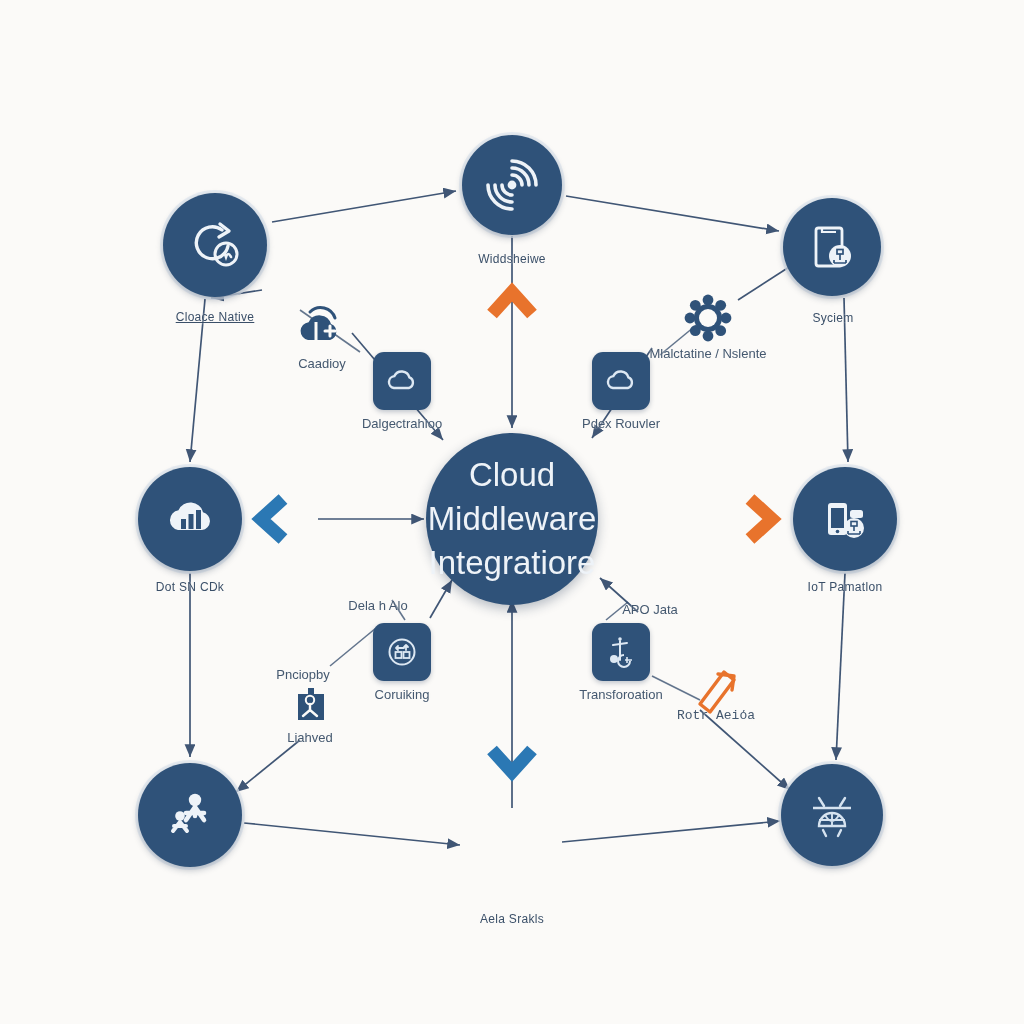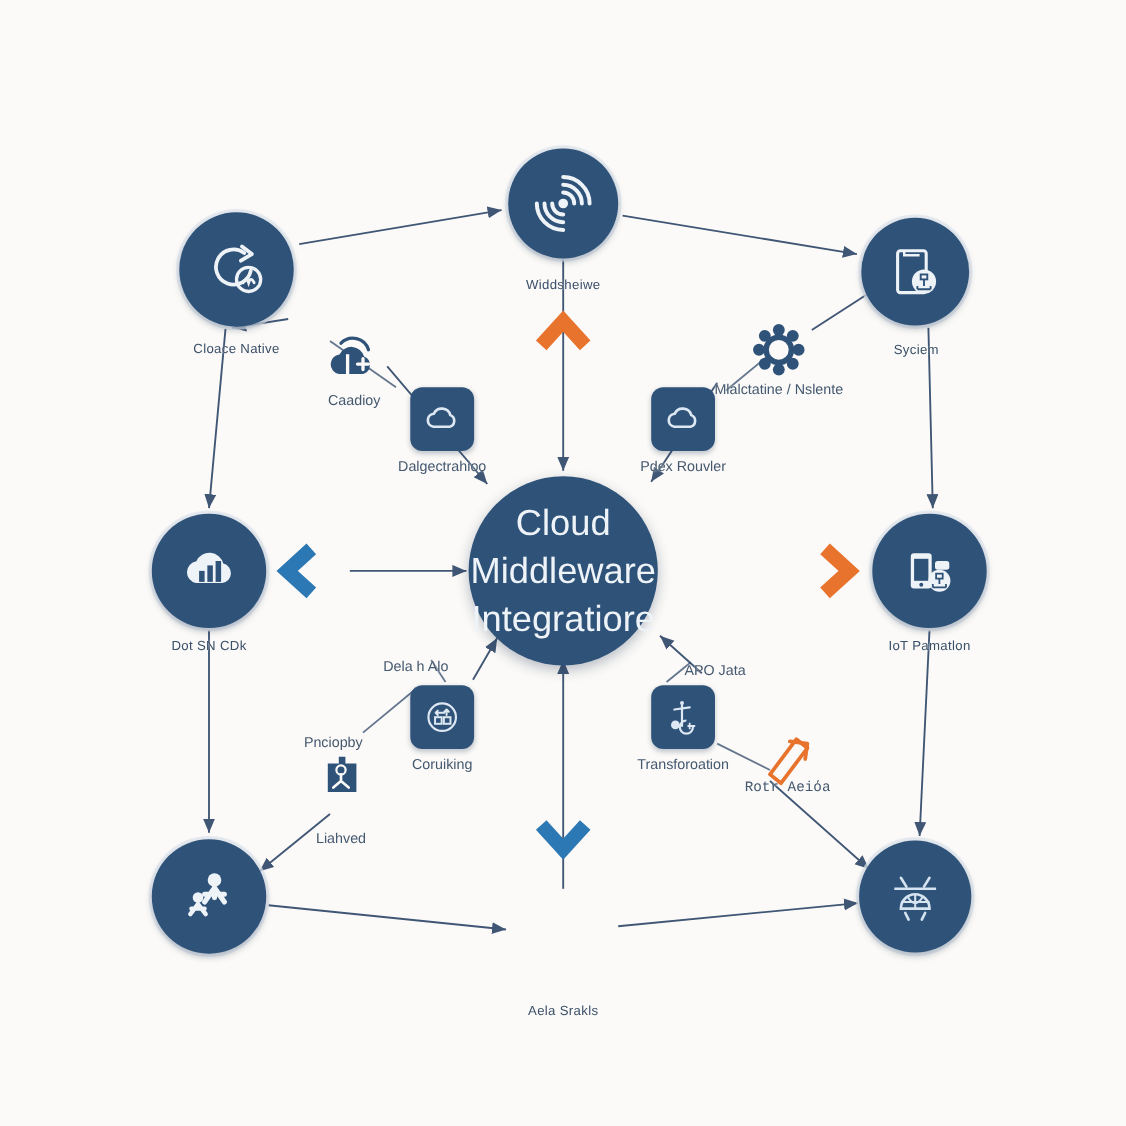--- a/index.html
+++ b/index.html
@@ -159,21 +159,21 @@
   </div>
 
   <div class="node ring" style="left:163px;top:193px;width:104px;height:104px;">
     <svg width="58" height="58" viewBox="0 0 58 58">
       <path d="M36,14 A16,16 0 1 0 42,30" fill="none" stroke="#eef3f8" stroke-width="3.4" stroke-linecap="round"></path>
       <path d="M34,8 L43,15 L33,21" fill="none" stroke="#eef3f8" stroke-width="3.4" stroke-linecap="round" stroke-linejoin="round"></path>
       <circle cx="40" cy="38" r="11" fill="none" stroke="#eef3f8" stroke-width="3"></circle>
       <path d="M35,41 q3,-6 5,0 q2,-6 5,0" fill="none" stroke="#eef3f8" stroke-width="2.6" stroke-linecap="round"></path>
     </svg>
   </div>
-  <div class="node-label" style="left:215px;top:310px;">Cloace Native</div>
+  <div class="node-label" style="left:215px;top:310px;text-decoration:underline;">Cloace Native</div>
 
   <div class="node ring" style="left:462px;top:135px;width:100px;height:100px;">
     <svg width="56" height="56" viewBox="0 0 56 56">
       <circle cx="28" cy="28" r="4.4" fill="#eef3f8"></circle>
       <path d="M28,18 A10,10 0 0 1 38,28" fill="none" stroke="#eef3f8" stroke-width="3.6" stroke-linecap="round"></path>
       <path d="M28,11 A17,17 0 0 1 45,28" fill="none" stroke="#eef3f8" stroke-width="3.6" stroke-linecap="round"></path>
       <path d="M28,4 A24,24 0 0 1 52,28" fill="none" stroke="#eef3f8" stroke-width="3.6" stroke-linecap="round"></path>
       <path d="M28,38 A10,10 0 0 1 18,28" fill="none" stroke="#eef3f8" stroke-width="3.6" stroke-linecap="round"></path>
       <path d="M28,45 A17,17 0 0 1 11,28" fill="none" stroke="#eef3f8" stroke-width="3.6" stroke-linecap="round"></path>
       <path d="M28,52 A24,24 0 0 1 4,28" fill="none" stroke="#eef3f8" stroke-width="3.6" stroke-linecap="round"></path>
@@ -301,21 +301,21 @@
   </div>
   <div class="mini-label" style="left:708px;top:346px;">Mlalctatine / Nslente</div>
 
   <div class="mini" style="left:284px;top:680px;width:52px;height:48px;">
     <svg width="52" height="48" viewBox="0 0 52 48">
       <path d="M14,14 h10 v-6 h6 v6 h10 v26 h-26 z" fill="#2f5279"></path>
       <circle cx="26" cy="20" r="4.2" fill="none" stroke="#fbfaf8" stroke-width="2"></circle>
       <path d="M26,24 L26,30 M26,30 L19,36 M26,30 L33,36" stroke="#fbfaf8" stroke-width="2.4" stroke-linecap="round" fill="none"></path>
     </svg>
   </div>
-  <div class="mini-label" style="left:310px;top:754px;">Liahved</div>
+  <div class="mini-label" style="left:310px;top:730px;">Liahved</div>
 
   <div class="mini" style="left:688px;top:666px;width:56px;height:56px;">
     <svg width="56" height="56" viewBox="0 0 56 56">
       <path d="M10,46 L34,14 L44,22 L20,54 z" transform="translate(2,-8)" fill="none" stroke="#e8732c" stroke-width="3.4" stroke-linejoin="round"></path>
       <path d="M30,8 L46,10 L44,24" fill="none" stroke="#e8732c" stroke-width="3.4" stroke-linecap="round" stroke-linejoin="round"></path>
     </svg>
   </div>
   <div class="mini-label" style="left:716px;top:708px;font-family:Liberation Mono, monospace;">Rotr Aeiόa</div>
 
   <div class="mini-label" style="left:378px;top:598px;">Dela h Alo</div>

